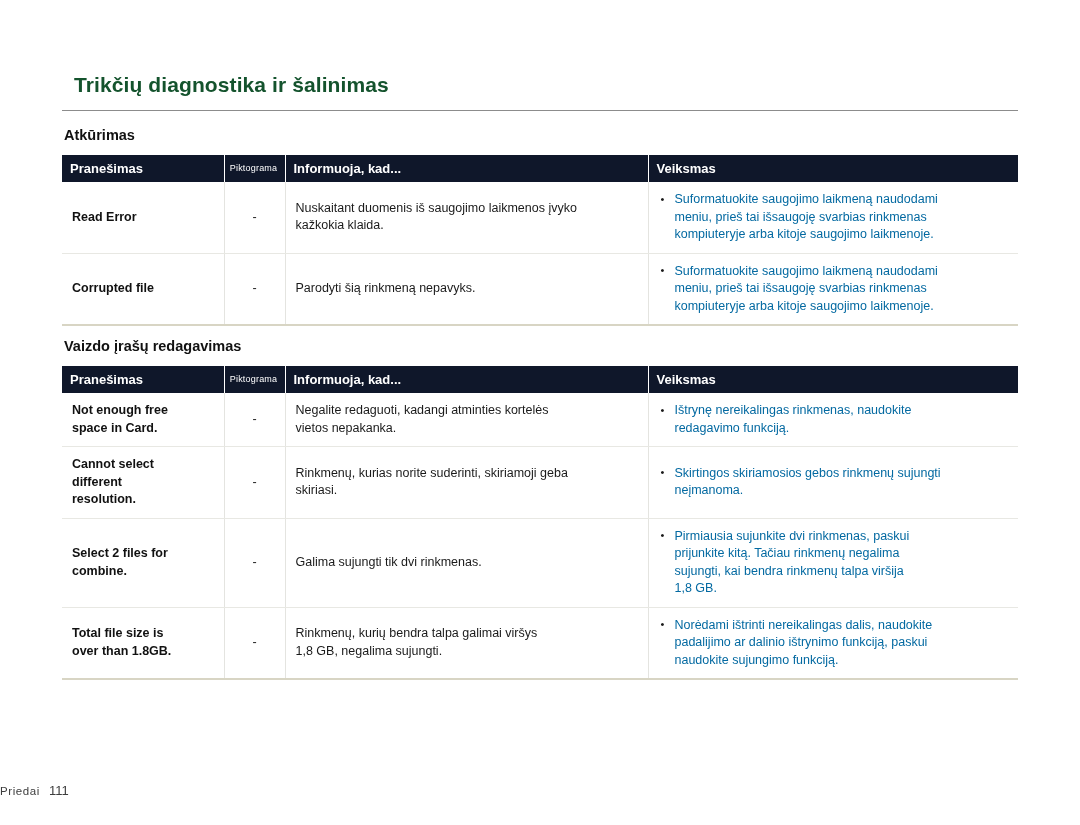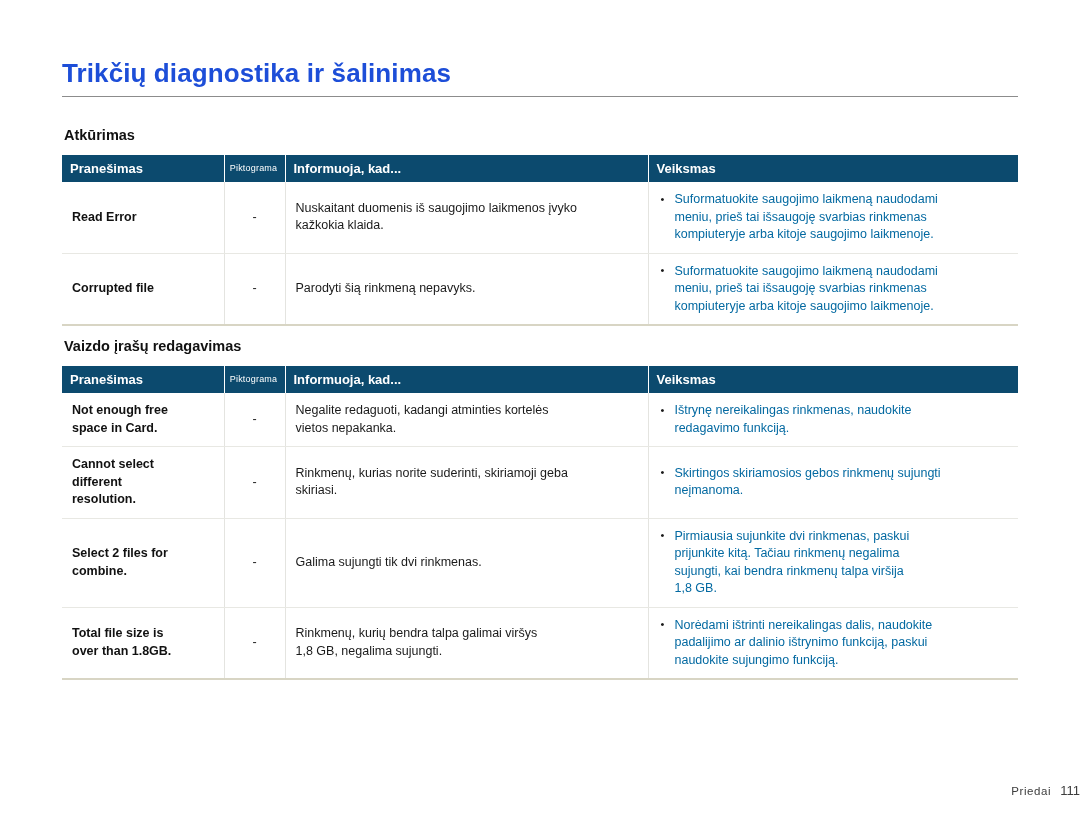--- a/index.html
+++ b/index.html
@@ -23,25 +23,25 @@
   }
 
   
   .page-header {
     position: absolute;
     left: 62px;
     top: 60px;
     width: 956px;
   }
   .page-title {
-    font-size: 26px;
+    font-size: 21px;
     font-weight: bold;
-    color: #1d4ed8;
+    color: #14532d;
     letter-spacing: 0.1px;
-    margin: 0;
+    margin: 12px;
     line-height: 26px;
   }
   .title-rule {
     margin-top: 10px;
     height: 1px;
     background: #8c8c8c;
     width: 956px;
   }
 
   
@@ -62,21 +62,21 @@
   }
 
   
   table.msg-table {
     border-collapse: collapse;
     width: 956px;
     table-layout: fixed;
     border-bottom: 2px solid #d8d5c4;
   }
   table.msg-table th {
-    background: #0c4a6e;
+    background: #0f172a;
     color: #ffffff;
     font-size: 13px;
     font-weight: bold;
     text-align: left;
     padding: 5px 8px 6px 8px;
     height: 16px;
     vertical-align: middle;
     border-right: 1px solid #ffffff;
     line-height: 15px;
   }
@@ -155,21 +155,21 @@
 
   
   .msg-line { display: block; }
 
   
   .page-footer {
     position: absolute;
     left: 0;
     top: 783px;
     width: 1080px;
-    text-align: right;
+    text-align: left;
     font-size: 11.5px;
     color: #3d3d3d;
   }
   .footer-label { letter-spacing: 0.6px; }
   .footer-pageno {
     margin-left: 9px;
     font-size: 13px;
     color: #3d3d3d;
   }
 </style>

